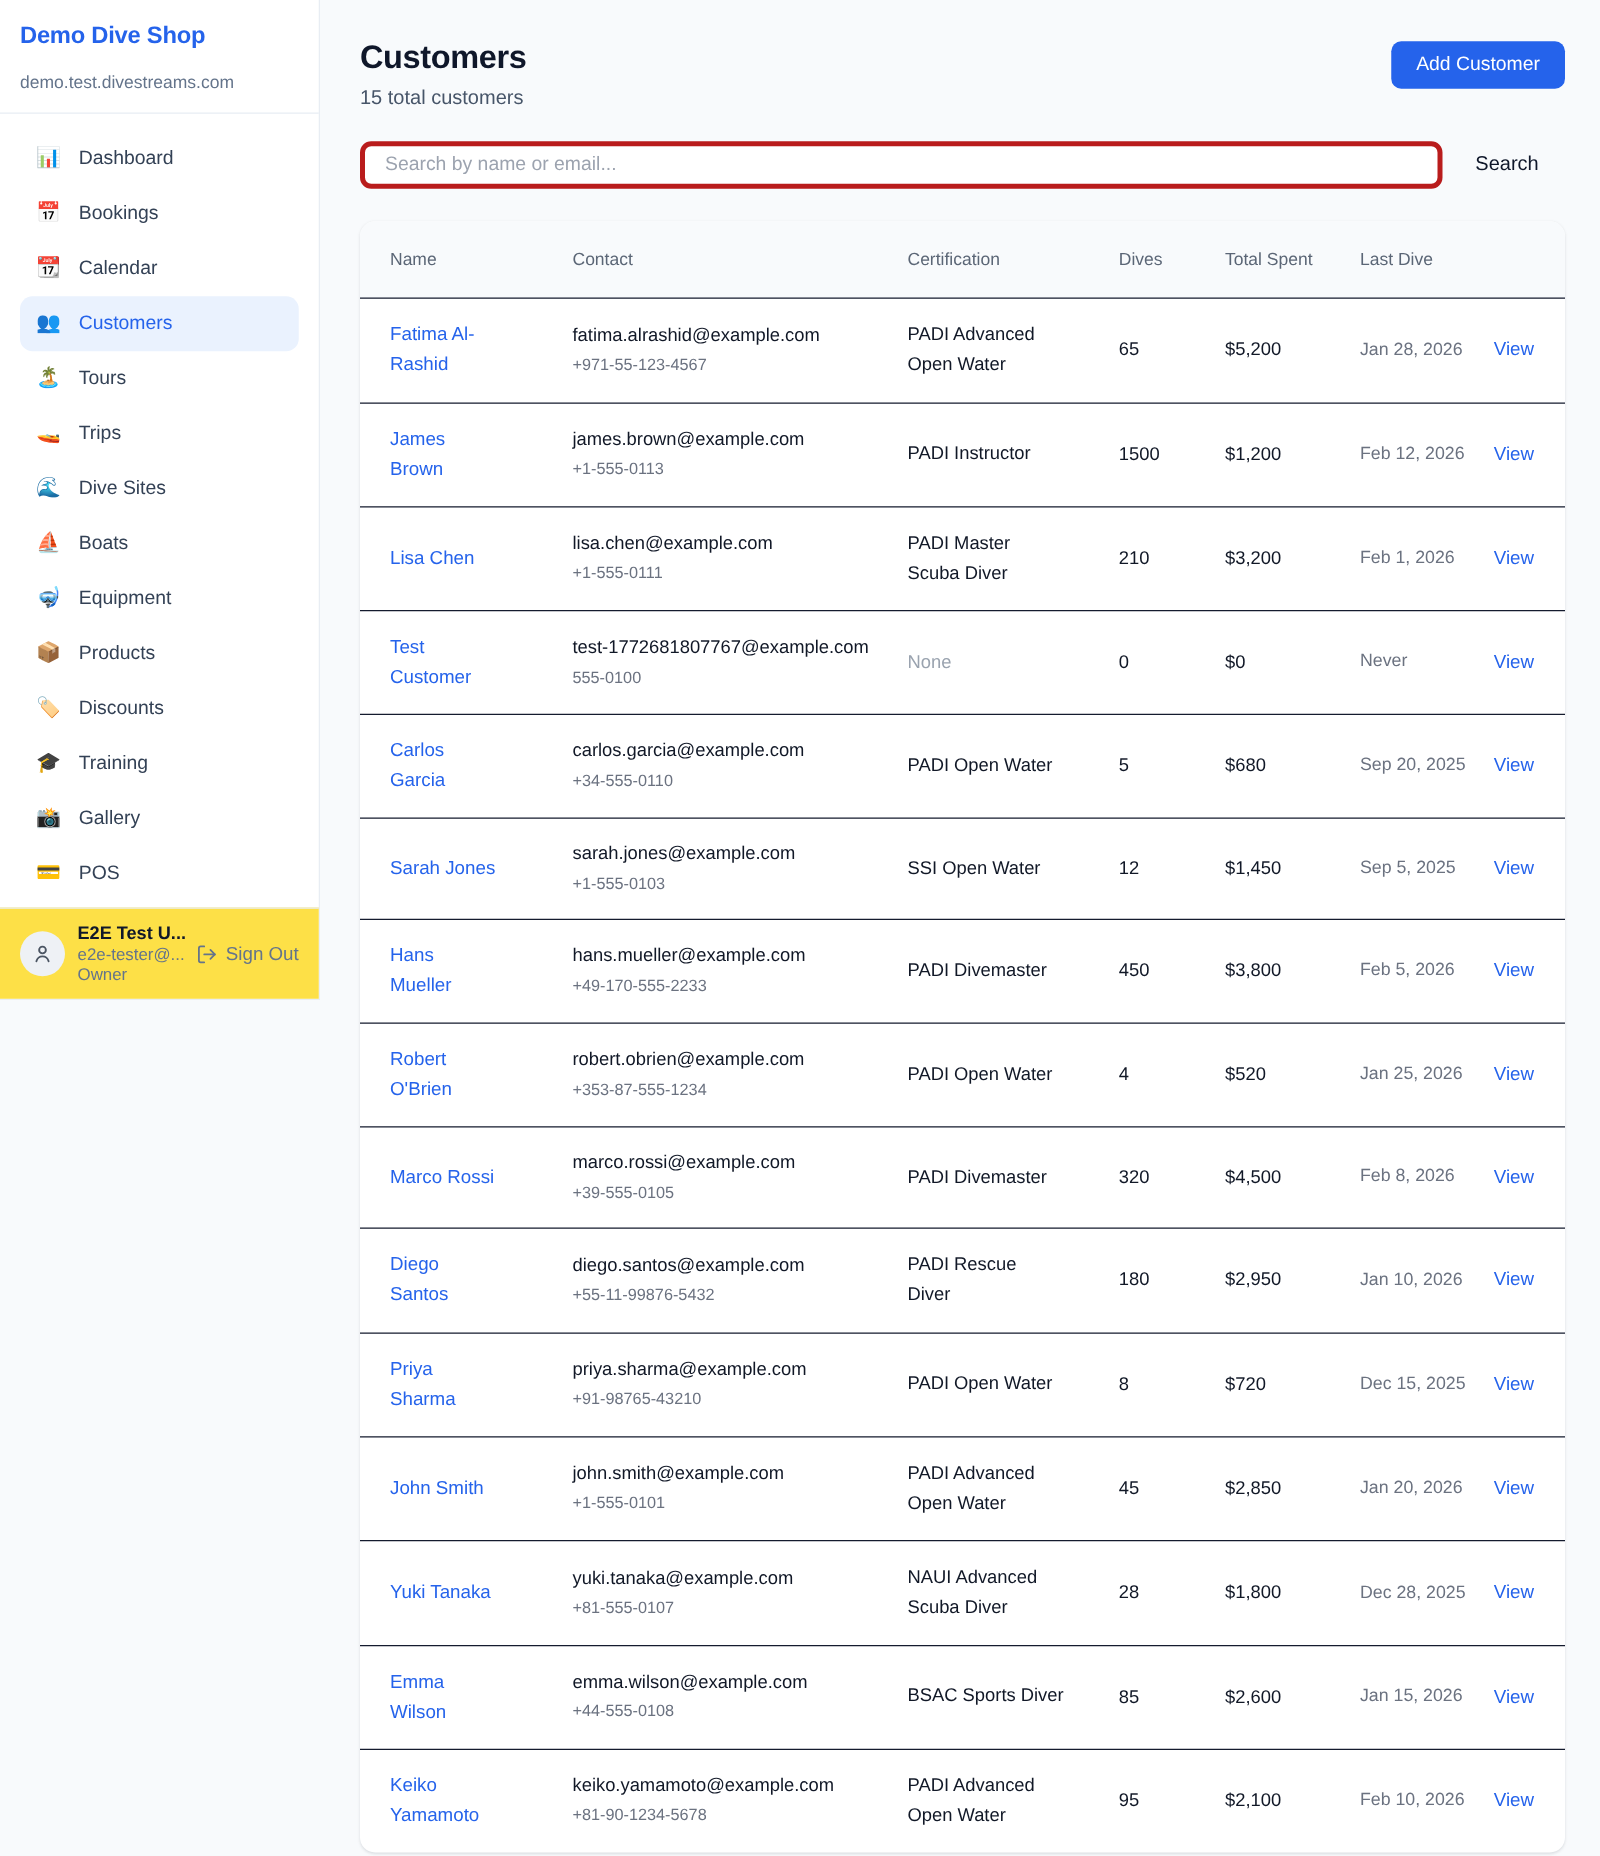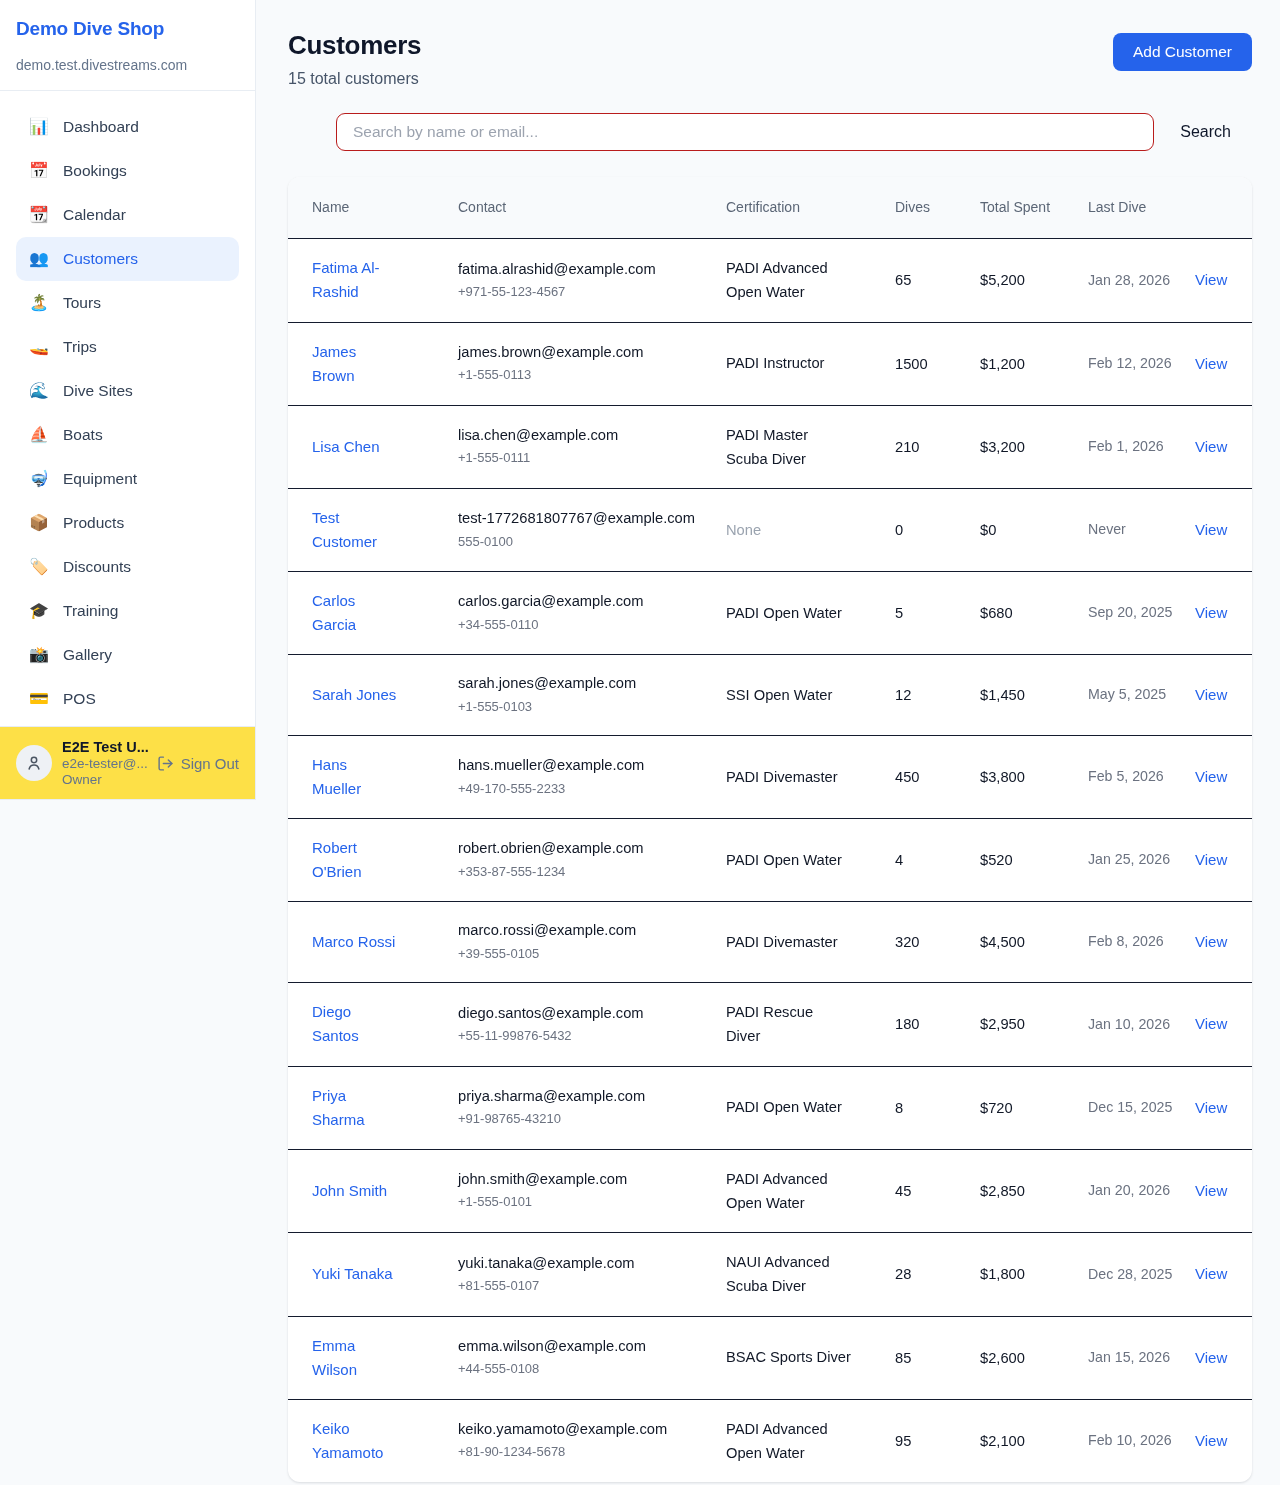--- a/index.html
+++ b/index.html
@@ -56,22 +56,22 @@
   .page-title { font-size: 26px; font-weight: 700; color: #0f172a; letter-spacing: -0.3px; }
   .page-subtitle { font-size: 16px; color: #475569; margin-top: 9px; }
   .add-btn {
     background: #2563eb; color: #fff; border: none; border-radius: 8px;
     height: 38px; padding: 0 20px; font-size: 15.5px; font-weight: 500;
     font-family: inherit; cursor: pointer; margin-top: 3px;
   }
   .search-row { display: flex; align-items: center; margin-bottom: 26px; }
   .search-input {
     flex: 1; height: 38px; background: #fff;
-    border: 1px solid #b91c1c; border-radius: 9px;
-    padding: 0 16px; font-size: 15.5px; color: #0f172a; font-family: inherit; outline: none; margin-left: 48px;
+    border: 4px solid #b91c1c; border-radius: 9px;
+    padding: 0 16px; font-size: 15.5px; color: #0f172a; font-family: inherit; outline: none;
   }
   .search-input::placeholder { color: #9ca3af; }
   .search-btn {
     background: none; border: none; font-size: 16px; color: #0f172a;
     padding: 0 21px 0 26px; font-family: inherit; cursor: pointer;
   }
 
   
   .card {
     background: #fff; border-radius: 12px; overflow: hidden;
@@ -283,21 +283,21 @@
           </div>
           <div class="trow">
             <div class="cell c-name"><a class="name-link">Sarah Jones</a></div>
             <div class="cell c-contact">
               <div class="email">sarah.jones@example.com</div>
               <div class="phone">+1-555-0103</div>
             </div>
             <div class="cell c-cert"><span class="cert">SSI Open Water</span></div>
             <div class="cell c-dives"><span class="num">12</span></div>
             <div class="cell c-spent"><span class="num">$1,450</span></div>
-            <div class="cell c-lastdive"><span class="date">May 5, 2025</span></div>
+            <div class="cell c-lastdive"><span class="date">Sep 5, 2025</span></div>
             <div class="cell c-view"><a class="view-link">View</a></div>
           </div>
           <div class="trow">
             <div class="cell c-name"><a class="name-link">Hans Mueller</a></div>
             <div class="cell c-contact">
               <div class="email">hans.mueller@example.com</div>
               <div class="phone">+49-170-555-2233</div>
             </div>
             <div class="cell c-cert"><span class="cert">PADI Divemaster</span></div>
             <div class="cell c-dives"><span class="num">450</span></div>

